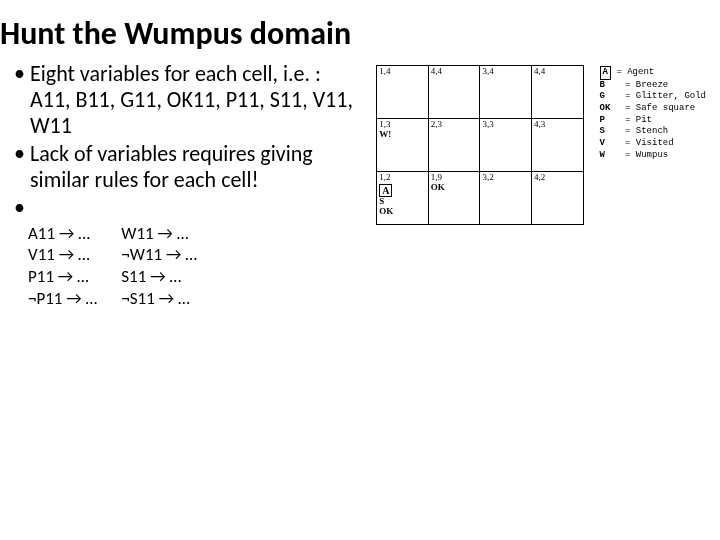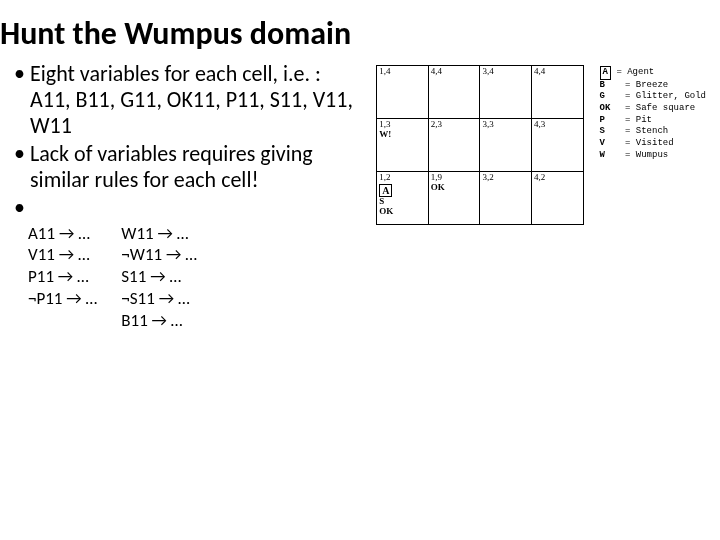--- a/index.html
+++ b/index.html
@@ -114,21 +114,20 @@
         <div>A11 → …</div>
         <div>V11 → …</div>
         <div>P11 → …</div>
         <div>¬P11 → …</div>
       </div>
       <div class="col">
         <div>W11 → …</div>
         <div>¬W11 → …</div>
         <div>S11 → …</div>
         <div>¬S11 → …</div>
-        <div>B11 → …</div>
       </div>
     </div>
   </div>
 
   <div class="right">
     <div class="wumpus-wrap">
       <table class="grid">
         <tbody id="grid-body">
             <tr>
               <td>

